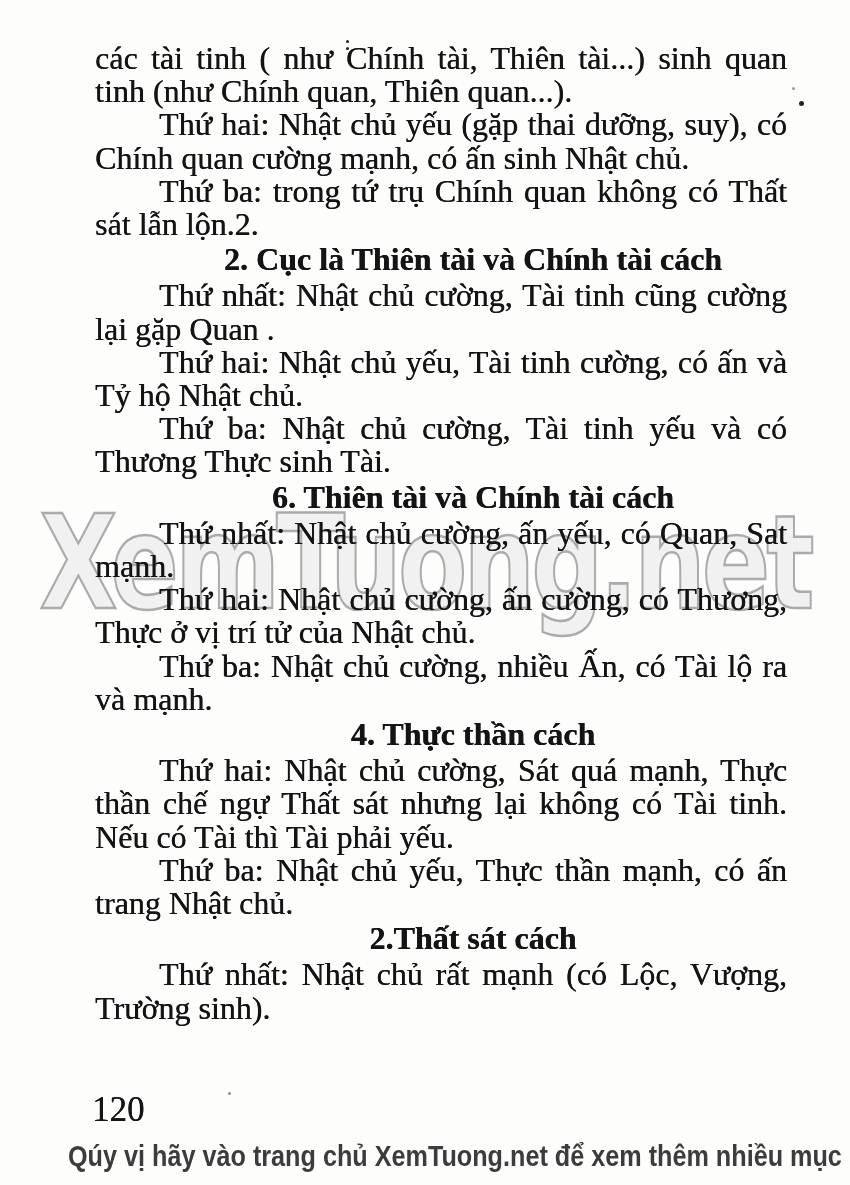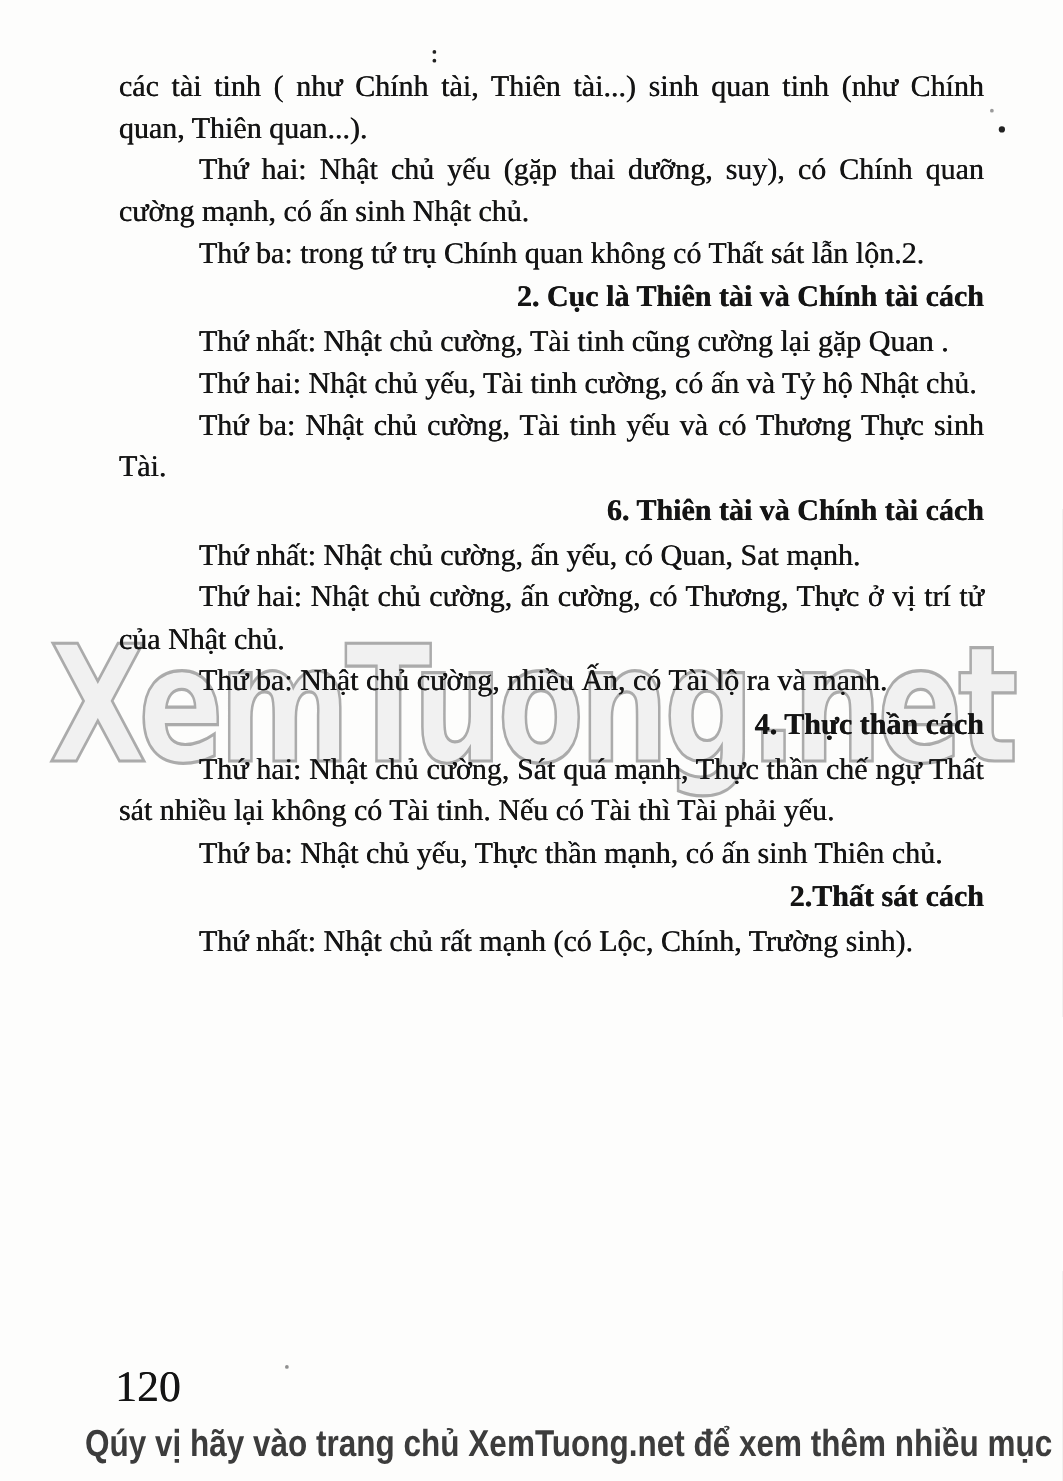--- a/index.html
+++ b/index.html
@@ -27,35 +27,35 @@
     -webkit-text-stroke: 2px rgba(158, 158, 158, 0.85);
     transform: scaleY(1.28);
     transform-origin: 50% 60%;
     white-space: nowrap;
     z-index: 0;
     user-select: none;
   }
   .text-block {
     position: absolute;
     left: 95px;
-    top: 54px;
+    top: 42px;
     width: 692px;
-    font-size: 24px;
+    font-size: 32px;
     line-height: 33.2px;
     text-align: justify;
     z-index: 1;
     text-shadow: 0.35px 0 0 currentColor;
   }
   .text-block p { margin: 0; }
   .text-block p.indent { text-indent: 64px; }
   .text-block p.heading {
     font-weight: bold;
     margin-top: 2px;
     margin-bottom: 3px;
-    text-align: right;
+    text-align: center;
   }
   .page-number {
     position: absolute;
     left: 92px;
     top: 1090px;
     font-size: 35px;
     z-index: 1;
     text-shadow: 0.35px 0 0 currentColor;
   }
   .footer {
@@ -92,24 +92,24 @@
     <p class="body indent">Thứ ba: trong tứ trụ Chính quan không có Thất sát lẫn lộn.2.</p>
     <p class="heading indent">2. Cục là Thiên tài và Chính tài cách</p>
     <p class="body indent">Thứ nhất: Nhật chủ cường, Tài tinh cũng cường lại gặp Quan .</p>
     <p class="body indent">Thứ hai: Nhật chủ yếu, Tài tinh cường, có ấn và Tỷ hộ Nhật chủ.</p>
     <p class="body indent">Thứ ba: Nhật chủ cường, Tài tinh yếu và có Thương Thực sinh Tài.</p>
     <p class="heading indent">6. Thiên tài và Chính tài cách</p>
     <p class="body indent">Thứ nhất: Nhật chủ cường, ấn yếu, có Quan, Sat mạnh.</p>
     <p class="body indent">Thứ hai: Nhật chủ cường, ấn cường, có Thương, Thực ở vị trí tử của Nhật chủ.</p>
     <p class="body indent">Thứ ba: Nhật chủ cường, nhiều Ấn, có Tài lộ ra và mạnh.</p>
     <p class="heading indent">4. Thực thần cách</p>
-    <p class="body indent">Thứ hai: Nhật chủ cường, Sát quá mạnh, Thực thần chế ngự Thất sát nhiều lại không có Tài tinh. Nếu có Tài thì Tài phải yếu.</p>
-    <p class="body indent">Thứ ba: Nhật chủ yếu, Thực thần mạnh, có ấn sinh Thiên chủ.</p>
+    <p class="body indent">Thứ hai: Nhật chủ cường, Sát quá mạnh, Thực thần chế ngự Thất sát nhưng lại không có Tài tinh. Nếu có Tài thì Tài phải yếu.</p>
+    <p class="body indent">Thứ ba: Nhật chủ yếu, Thực thần mạnh, có ấn trang Nhật chủ.</p>
     <p class="heading indent">2.Thất sát cách</p>
-    <p class="body indent">Thứ nhất: Nhật chủ rất mạnh (có Lộc, Chính, Trường sinh).</p>
+    <p class="body indent">Thứ nhất: Nhật chủ rất mạnh (có Lộc, Vượng, Trường sinh).</p>
   </div>
 
   <div class="page-number">120</div>
 
   <div class="footer">Qúy vị hãy vào trang chủ XemTuong.net để xem thêm nhiều mục hay khác</div>
 
   <div class="speck speck-colon-top"></div>
   <div class="speck speck-dot-right"></div>
   <div class="speck speck-faint-right"></div>
   <div class="speck speck-mid-bottom"></div>

